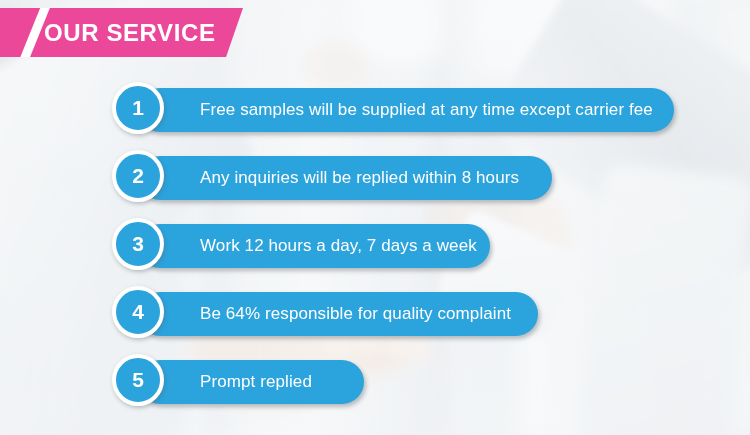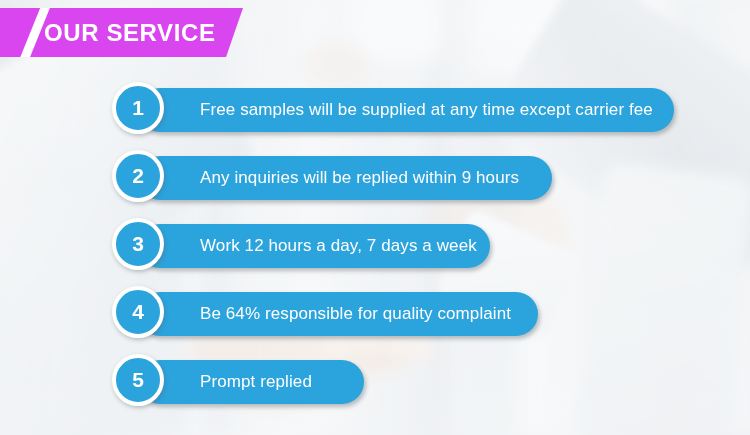--- a/index.html
+++ b/index.html
@@ -79,21 +79,21 @@
   
   .veil{
     position:absolute;inset:0;
     background:linear-gradient(180deg,rgba(255,255,255,.42) 0%,rgba(255,255,255,.26) 40%,rgba(255,255,255,.38) 100%);
   }
   .veil2{position:absolute;inset:0;background:rgba(240,243,245,.30);}
 
   
   .banner{
     position:absolute;left:0;top:8px;height:49px;width:243px;
-    background:#d946ef;
+    background:#ec4899;
     clip-path:polygon(0 0, 243px 0, 226px 49px, 0 49px);
     overflow:hidden;
   }
   .banner-slash{
     position:absolute;left:30px;top:-22px;width:9px;height:96px;
     background:#ffffff;transform:rotate(22deg);
   }
   .banner-title{
     position:absolute;left:44px;top:0;height:49px;line-height:49px;
     color:#ffffff;font-size:24px;font-weight:bold;letter-spacing:.6px;
@@ -173,21 +173,21 @@
 
   <div class="rows" id="rows">
       <div class="row" style="top: 82px;">
         <div class="bar" style="width: 536px;">
           <span class="bar-text">Free samples will be supplied at any time except carrier fee</span>
         </div>
         <div class="badge">1</div>
       </div>
       <div class="row" style="top: 150px;">
         <div class="bar" style="width: 414px;">
-          <span class="bar-text">Any inquiries will be replied within 9 hours</span>
+          <span class="bar-text">Any inquiries will be replied within 8 hours</span>
         </div>
         <div class="badge">2</div>
       </div>
       <div class="row" style="top: 218px;">
         <div class="bar" style="width: 352px; text-align: center;">
           <span class="bar-text">Work 12 hours a day, 7 days a week</span>
         </div>
         <div class="badge">3</div>
       </div>
       <div class="row" style="top: 286px;">

